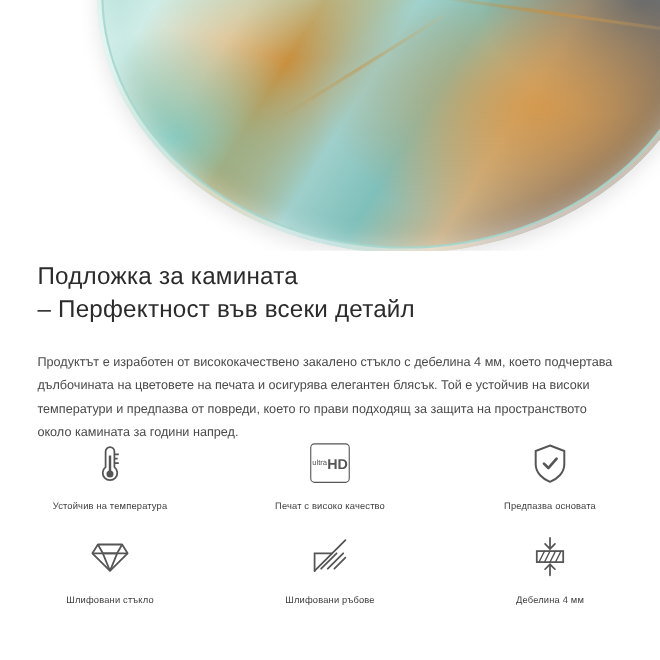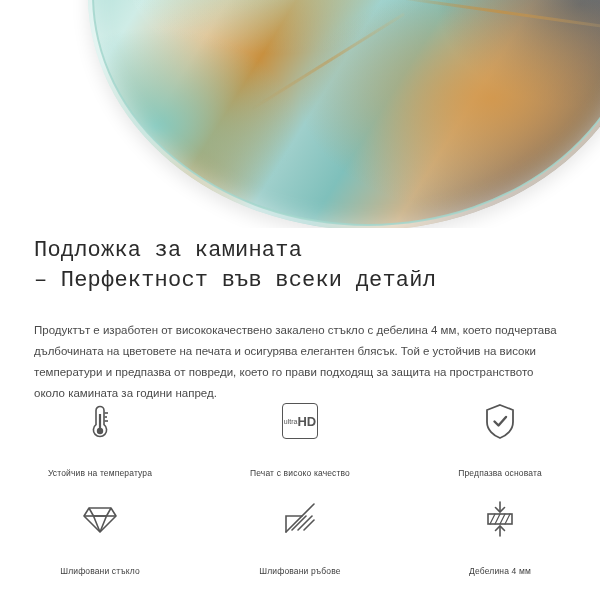--- a/index.html
+++ b/index.html
@@ -111,21 +111,21 @@
   
   .content {
     position: absolute;
     top: 228px;
     left: 0;
     width: 600px;
   }
   .headline {
     margin: 0;
     padding: 8px 34px 0 34px;
-    font-family: Liberation Mono, monospace;
+    font-family: Liberation Sans, sans-serif;
     font-weight: 400;
     font-size: 22px;
     line-height: 30px;
     color: #2b2b2b;
     letter-spacing: 0.2px;
   }
   .headline .line2 {
     display: block;
   }
   .body-copy {
@@ -154,21 +154,21 @@
     text-align: center;
   }
   .feature-icon {
     height: 46px;
     display: flex;
     align-items: center;
     justify-content: center;
     color: #4a4a4a;
   }
   .feature-label {
-    margin-top: 24px;
+    margin-top: 11px;
     font-size: 8.5px;
     color: #3d3d3d;
     letter-spacing: 0.15px;
   }
   .ultrahd {
     width: 34px;
     height: 34px;
     border: 1.6px solid #555;
     border-radius: 4px;
     display: flex;

